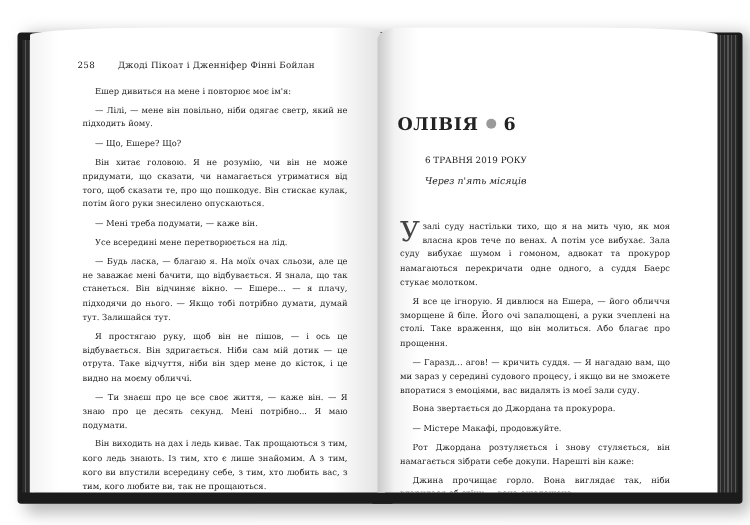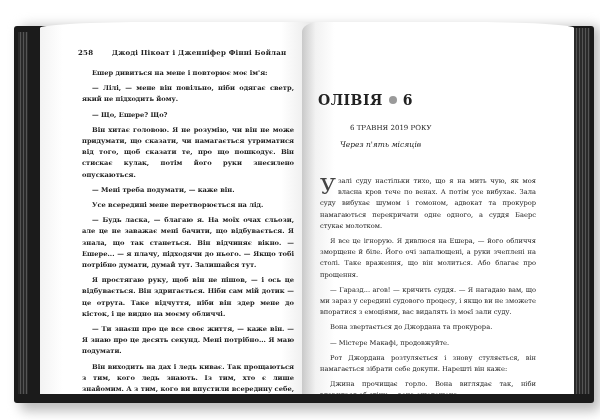--- a/index.html
+++ b/index.html
@@ -22,24 +22,23 @@
   }
   .cover-right {
     position: absolute; left: 284px; top: 8px; width: 296px; height: 377px;
     background: #1b1b1b; border-radius: 0 3px 3px 0;
   }
   .page {
     position: absolute; background: #fdfdfd; overflow: hidden;
     color: #222;
   }
   .page.left {
-    left: 26px; top: 4px; width: 284px; height: 372px;
+    left: 10px; top: 4px; width: 284px; height: 372px;
     border-radius: 40% 6% 0 0 / 6px 10px 0 0;
     background: linear-gradient(to right, #f3f3f3 0%, #ffffff 8%, #ffffff 85%, #e0e0e0 100%);
-    font-weight: bold;
   }
   .page.right {
     left: 288px; top: 4px; width: 272px; height: 372px;
     border-radius: 6% 40% 0 0 / 10px 6px 0 0;
     background: linear-gradient(to right, #c9c9c9 0%, #f2f2f2 5%, #ffffff 12%, #ffffff 100%);
   }
   .header {
     position: absolute; left: 38px; top: 26px; font-size: 7px; letter-spacing: 0.2px;
   }
   .header .pn { margin-right: 16px; }
@@ -50,21 +49,21 @@
   .right .body-text { left: 14px; top: 150px; width: 224px; }
   .body-text p { margin: 4px; text-indent: 10px; }
   .body-text p.noindent { text-indent: 0; }
   .chapter-title {
     position: absolute; left: 16px; top: 70px; font-size: 14px; font-weight: bold; letter-spacing: 0.5px;
   }
   .chapter-title .dot {
     display: inline-block; width: 8px; height: 8px; border-radius: 50%;
     background: #9a9a9a; margin: 0 6px; vertical-align: 1px;
   }
-  .date { position: absolute; left: 48px; top: 102px; font-size: 7px; }
+  .date { position: absolute; left: 38px; top: 102px; font-size: 7px; }
   .subtitle { position: absolute; left: 38px; top: 118px; font-size: 7.5px; font-style: italic; font-weight: normal; }
   .dropcap {
     float: left; font-size: 22px; line-height: 20px; margin-right: 2px; margin-top: 1px; color: #444;
   }
   .edge-lines-right {
     position: absolute; left: 560px; top: 10px; width: 16px; height: 366px;
     background: repeating-linear-gradient(to right, #2a2a2a 0px, #2a2a2a 2px, #555 2px, #555 3px);
   }
   .edge-lines-left {
     position: absolute; left: 4px; top: 14px; width: 10px; height: 362px;

